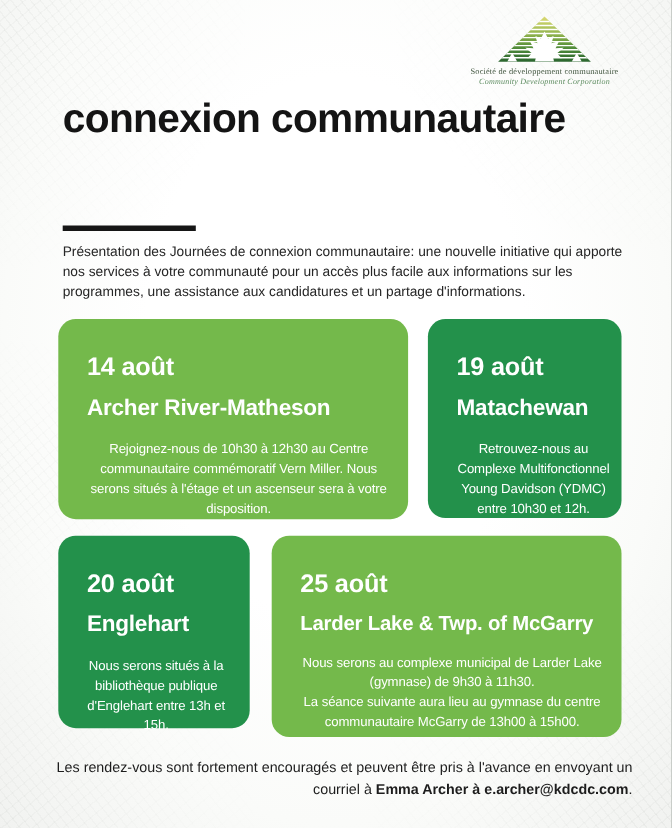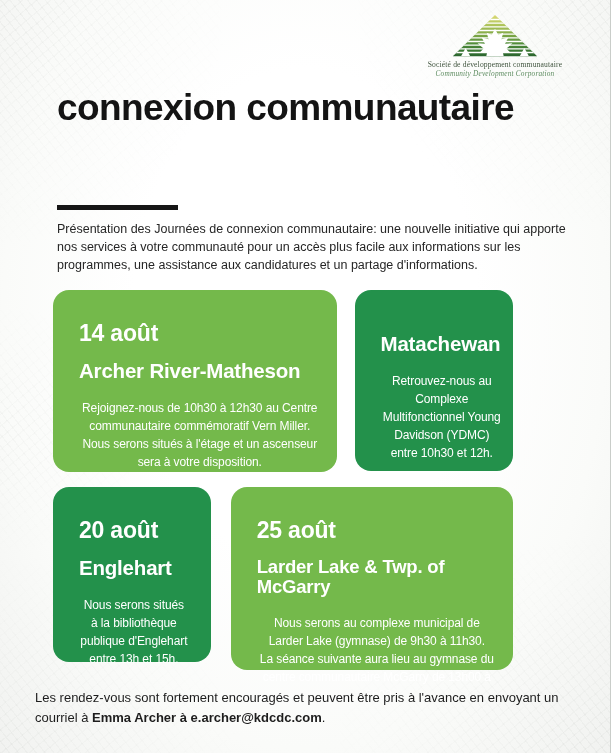--- a/index.html
+++ b/index.html
@@ -106,21 +106,21 @@
     position: absolute;
     left: 57px;
     top: 221px;
     width: 510px;
     font-size: 12.5px;
     line-height: 1.42;
     color: #262626;
   }
 
   
-  .events { position: absolute; left: 53px; top: 290px; width: 460px; }
+  .events { position: absolute; left: 53px; top: 290px; width: 512px; }
   .events-row { display: flex; }
   .row-1 { margin-bottom: 15px; }
   .card {
     border-radius: 16px;
     color: #ffffff;
     padding: 30px 16px 20px 26px;
   }
   .card-light { background: #74b94b; }
   .card-dark  { background: #23914b; }
   .card-1 { width: 318px; height: 182px; margin-right: 18px; }
@@ -149,21 +149,21 @@
     text-align: center;
   }
   .card-2 .event-details { }
 
   
   .footer-note {
     position: absolute;
     left: 35px;
     right: 35px;
     top: 688px;
-    text-align: left;
+    text-align: right;
     font-size: 13px;
     line-height: 1.55;
     color: #1d1d1d;
   }
   .footer-note strong { font-weight: 700; }
 </style>
 </head>
 <body>
 
 <div class="poster">
@@ -220,20 +220,21 @@
   <p class="intro">Présentation des Journées de connexion communautaire: une nouvelle initiative qui apporte nos services à votre communauté pour un accès plus facile aux informations sur les programmes, une assistance aux candidatures et un partage d'informations.</p>
 
   <div class="events">
     <div class="events-row row-1">
       <section class="card card-light card-1">
         <h2 class="event-date">14 août</h2>
         <h3 class="event-location">Archer River-Matheson</h3>
         <p class="event-details">Rejoignez-nous de 10h30 à 12h30 au Centre communautaire commémoratif Vern Miller. Nous serons situés à l'étage et un ascenseur sera à votre disposition.</p>
       </section>
       <section class="card card-dark card-2">
+        <h2 class="event-date">19 août</h2>
         <h3 class="event-location">Matachewan</h3>
         <p class="event-details">Retrouvez-nous au Complexe Multifonctionnel Young Davidson (YDMC) entre 10h30 et 12h.</p>
       </section>
     </div>
     <div class="events-row row-2">
       <section class="card card-dark card-3">
         <h2 class="event-date">20 août</h2>
         <h3 class="event-location">Englehart</h3>
         <p class="event-details">Nous serons situés à la bibliothèque publique d'Englehart entre 13h et 15h.</p>
       </section>

